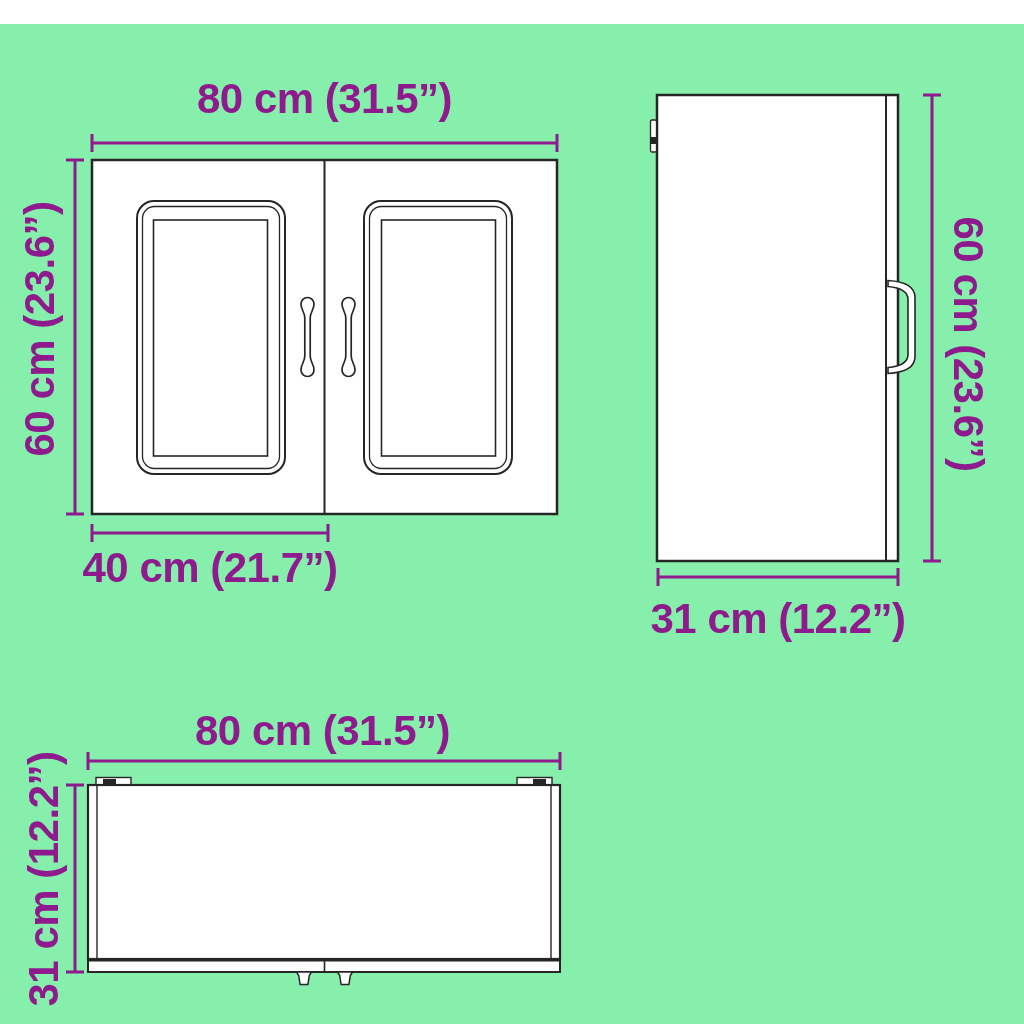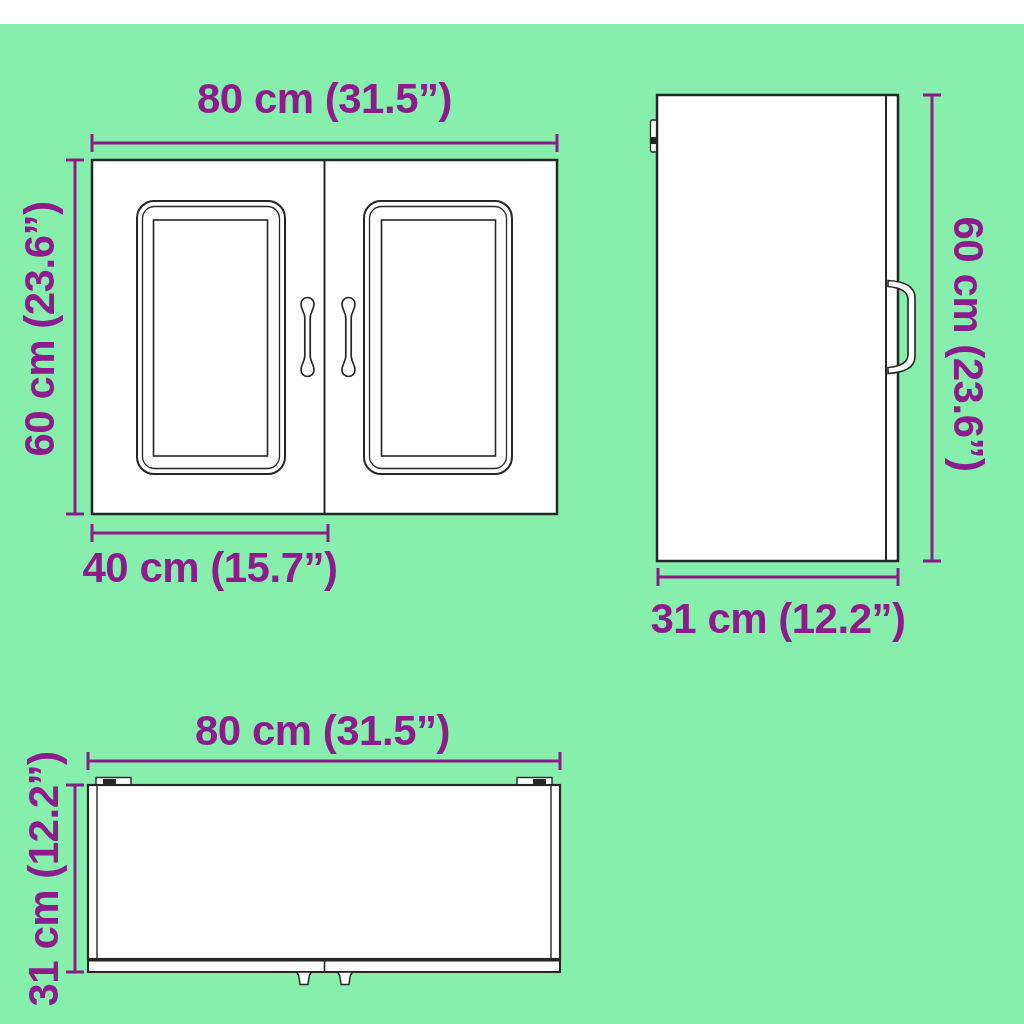--- a/index.html
+++ b/index.html
@@ -137,21 +137,21 @@
 
       <path class="lnw" stroke-width="1.5" transform="translate(296.5,948)" d="M 0,0 L 15,0 L 12.8,3.5 L 11.4,12.5 L 3.6,12.5 L 2.2,3.5 Z"></path>
       <path class="lnw" stroke-width="1.5" transform="translate(337.5,948)" d="M 0,0 L 15,0 L 12.8,3.5 L 11.4,12.5 L 3.6,12.5 L 2.2,3.5 Z"></path>
     </g>
   </svg>
 
   <div class="dim-label" style="left:92px;top:52px;width:465px;">80 cm (31.5”)</div>
 
   <div class="dim-label rot-ccw" style="left:-140px;top:282px;width:360px;">60 cm (23.6”)</div>
 
-  <div class="dim-label" style="left:60px;top:521px;width:300px;">40 cm (15.7”)</div>
+  <div class="dim-label" style="left:60px;top:521px;width:300px;">40 cm (21.7”)</div>
 
   <div class="dim-label rot-cw" style="left:788px;top:297px;width:360px;">60 cm (23.6”)</div>
 
   <div class="dim-label" style="left:628px;top:572px;width:300px;">31 cm (12.2”)</div>
 
   <div class="dim-label" style="left:90px;top:684px;width:465px;">80 cm (31.5”)</div>
 
   <div class="dim-label rot-ccw" style="left:-106px;top:832px;width:300px;">31 cm (12.2”)</div>
 
 </div>

